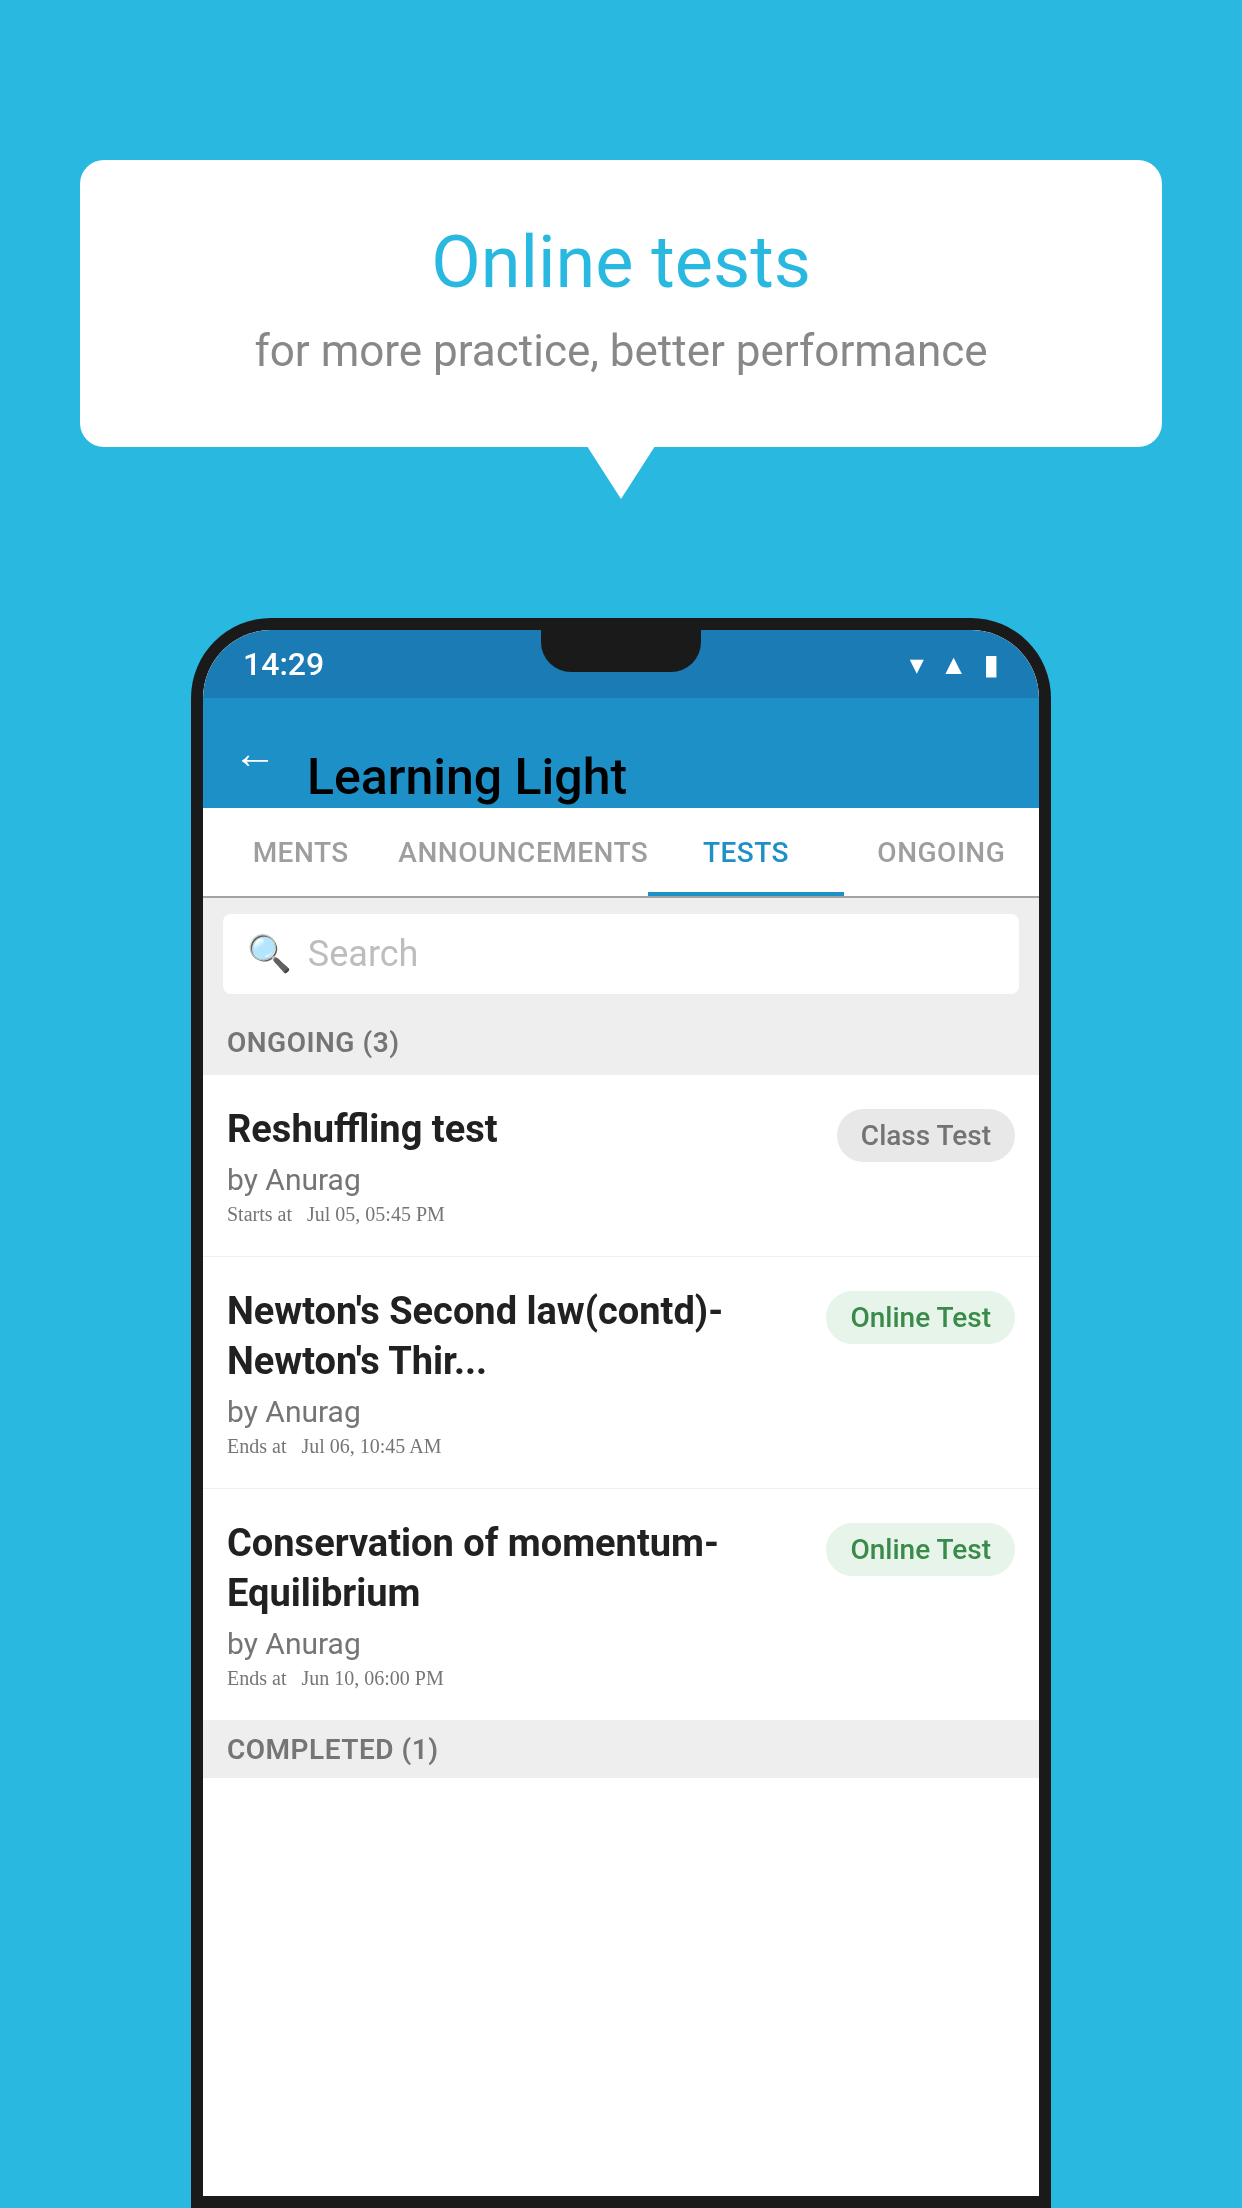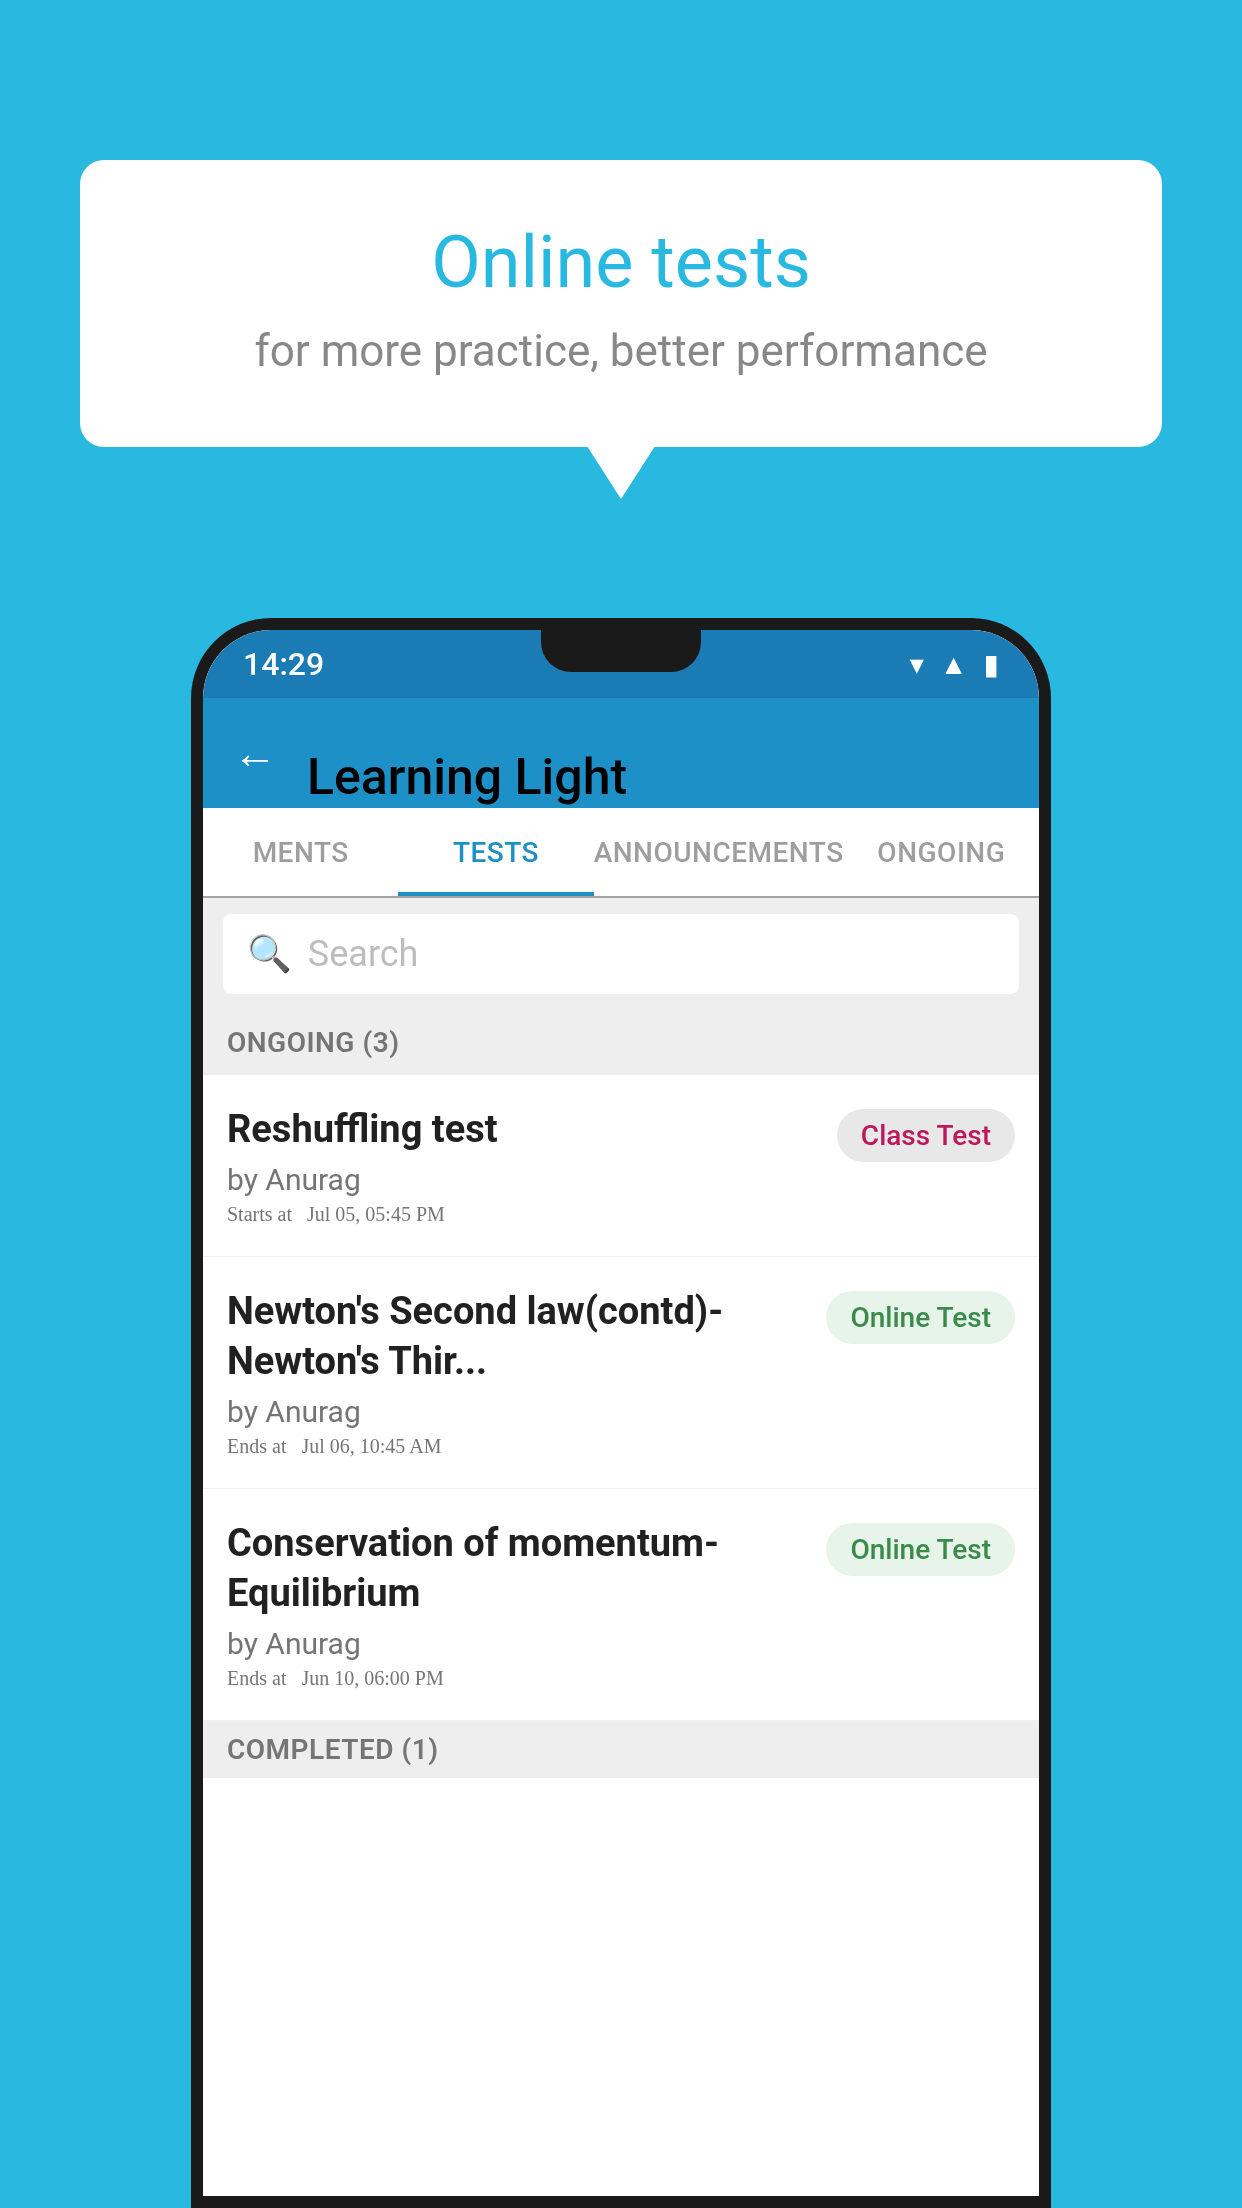--- a/index.html
+++ b/index.html
@@ -234,21 +234,21 @@
       border-radius: 50px;
       padding: 10px 24px;
       font-size: 28px;
       font-weight: 500;
       white-space: nowrap;
       flex-shrink: 0;
       margin-top: 4px;
     }
     .badge-class {
       background: #e8e8e8;
-      color: #be185d;
+      color: #737373;
     }
     .badge-online {
       background: #e6f4ea;
       color: #3a8a4a;
     }
 
     
     .completed-header {
       background: #eeeeee;
       padding: 12px 24px;
@@ -286,25 +286,25 @@
 
     <div class="app-bar">
       <span class="back-arrow">←</span>
       <span class="app-title">Learning Light</span>
     </div>
 
     <div class="tabs-bar">
       <div class="tab-item">
         <span>MENTS</span>
       </div>
+      <div class="tab-item">
+        <span>ANNOUNCEMENTS</span>
+      </div>
       <div class="tab-item active">
         <span>TESTS</span>
-      </div>
-      <div class="tab-item">
-        <span>ANNOUNCEMENTS</span>
       </div>
       <div class="tab-item">
         <span>ONGOING</span>
       </div>
     </div>
 
     <div class="search-container">
       <div class="search-bar">
         <span class="search-icon">🔍</span>
         <span class="search-placeholder">Search</span>

